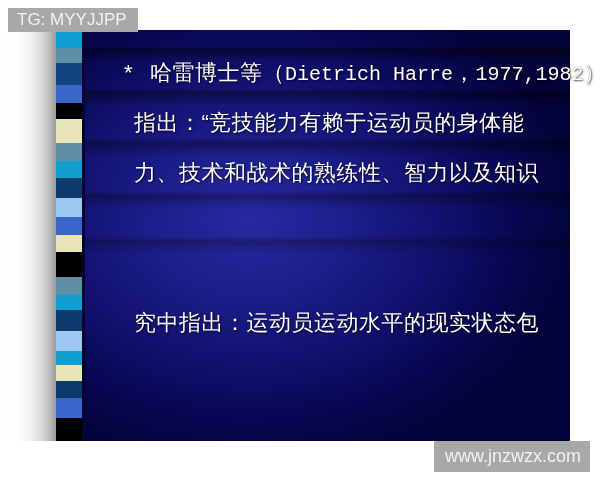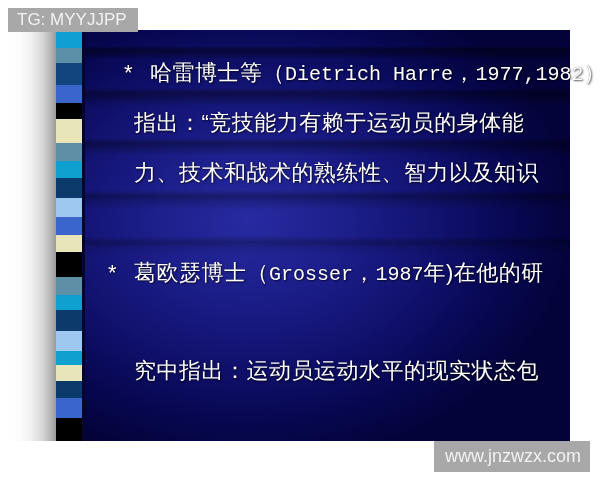--- a/index.html
+++ b/index.html
@@ -226,22 +226,21 @@
         <div class="block" style="background: rgb(58, 102, 204); height: 19.4452px;"></div>
         <div class="block" style="background: rgb(0, 0, 0); height: 22.9806px;"></div>
       </div>
     <div class="strip-seam"></div>
     <div class="slide-right-margin"></div>
 
     <div class="text-layer" id="text-layer">
         <div class="line" style="left: 124px; top: 28px;"><span class="bullet">*</span>哈雷博士等（<span class="mono">Dietrich Harre</span>，<span class="mono">1977,1982</span>）</div>
         <div class="line indent" style="left: 108px; top: 78px;">指出：“竞技能力有赖于运动员的身体能</div>
         <div class="line indent" style="left: 108px; top: 128px;">力、技术和战术的熟练性、智力以及知识</div>
-        <div class="line" style="left: 108px; top: 228px;"><span class="bullet">*</span>葛欧瑟博士（<span class="mono">Grosser</span>，<span class="mono">1987</span>年)在他的研</div>
-        <div class="line indent" style="left: 108px; top: 278px; margin-top: 48px;">究中指出：运动员运动水平的现实状态包</div>
+        <div class="line indent" style="left: 108px; top: 278px;">究中指出：运动员运动水平的现实状态包</div>
       </div>
   </div>
 
   <div class="watermark" id="wm-top">TG: MYYJJPP</div>
 
   <div class="watermark" id="wm-bottom">www.jnzwzx.com</div>
 
 </div>
 
 </body></html>

